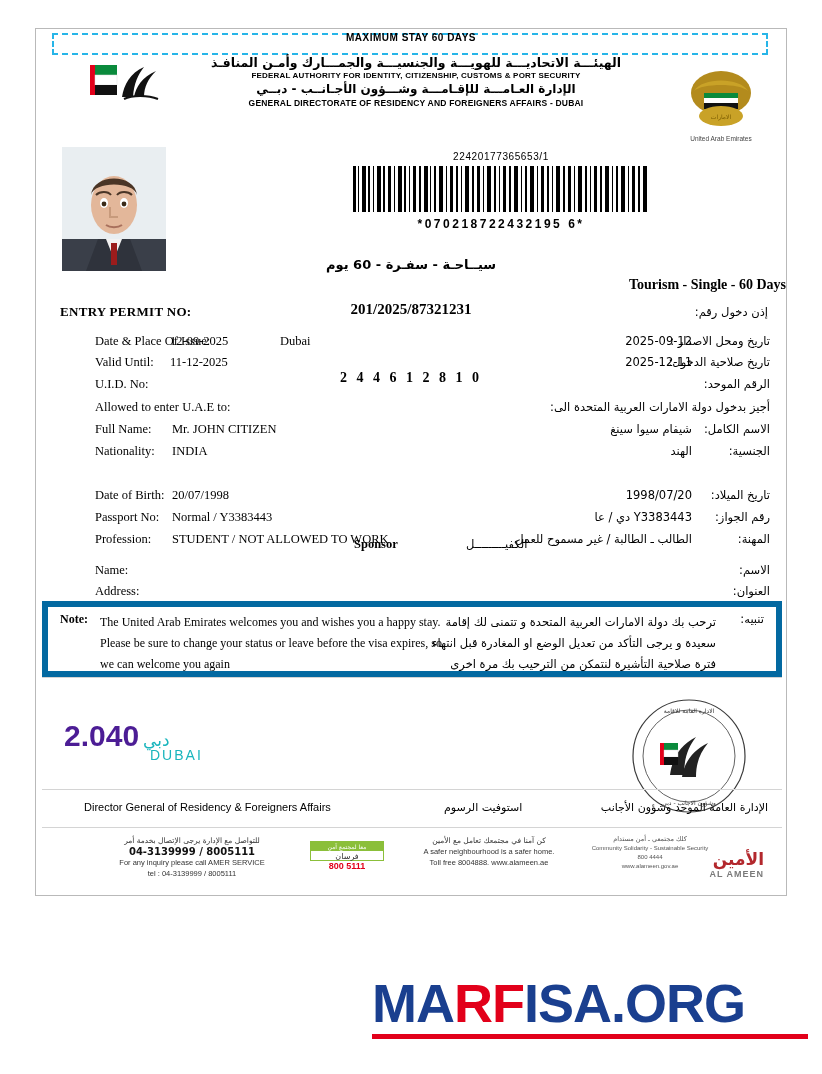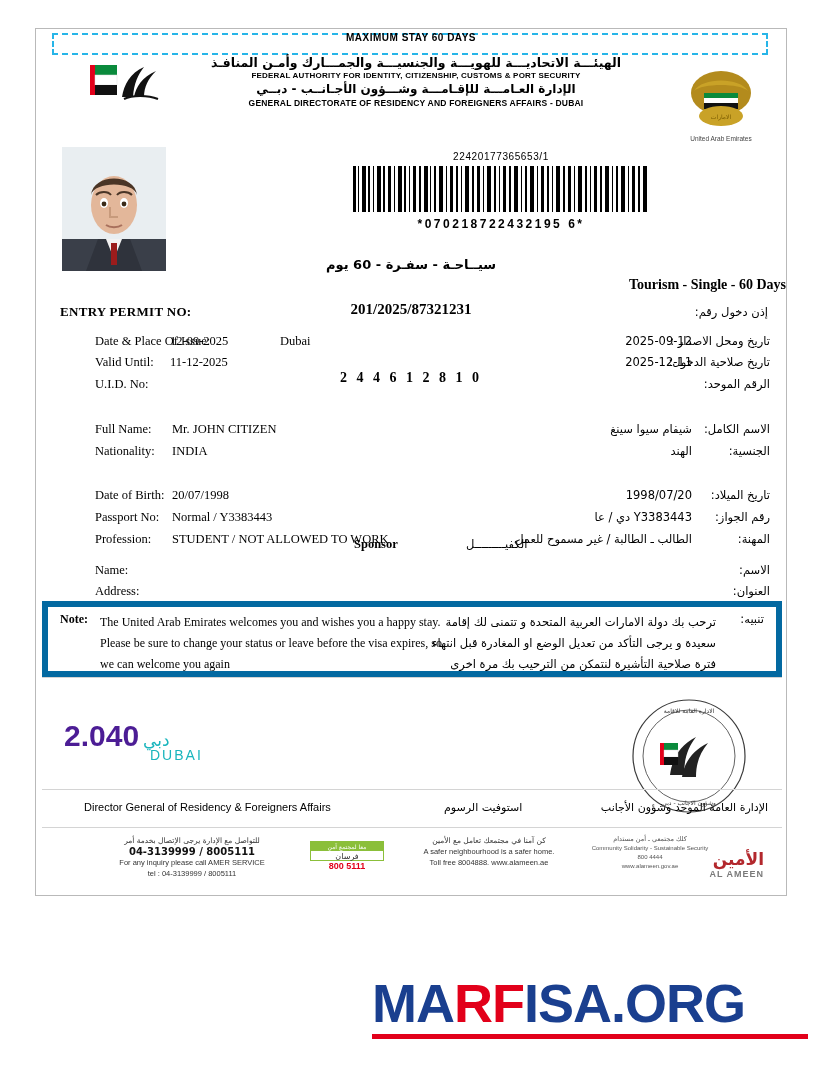--- a/index.html
+++ b/index.html
@@ -698,20 +698,24 @@
       <span class="ar-val">2025-12-11</span>
       <span class="ar-lbl">تاريخ صلاحية الدخول:</span>
     </div>
 
     <div class="row" style="top:348px;">
       <span class="lbl">U.I.D. No:</span>
       <span class="ar-lbl">الرقم الموحد:</span>
     </div>
     <div class="uid-value">2 4 4 6 1 2 8 1 0</div>
 
+    <div class="row" style="top:371px;">
+      <span class="lbl">Allowed to enter U.A.E to:</span>
+      <span class="ar-lbl" style="width:220px;">أجيز بدخول دولة الامارات العربية المتحدة الى:</span>
+    </div>
 
     <div class="row" style="top:393px;">
       <span class="lbl">Full Name:</span>
       <span class="val" style="left:112px;">Mr. JOHN CITIZEN</span>
       <span class="ar-val">شيفام سيوا سينغ</span>
       <span class="ar-lbl">الاسم الكامل:</span>
     </div>
 
     <div class="row" style="top:415px;">
       <span class="lbl">Nationality:</span>

